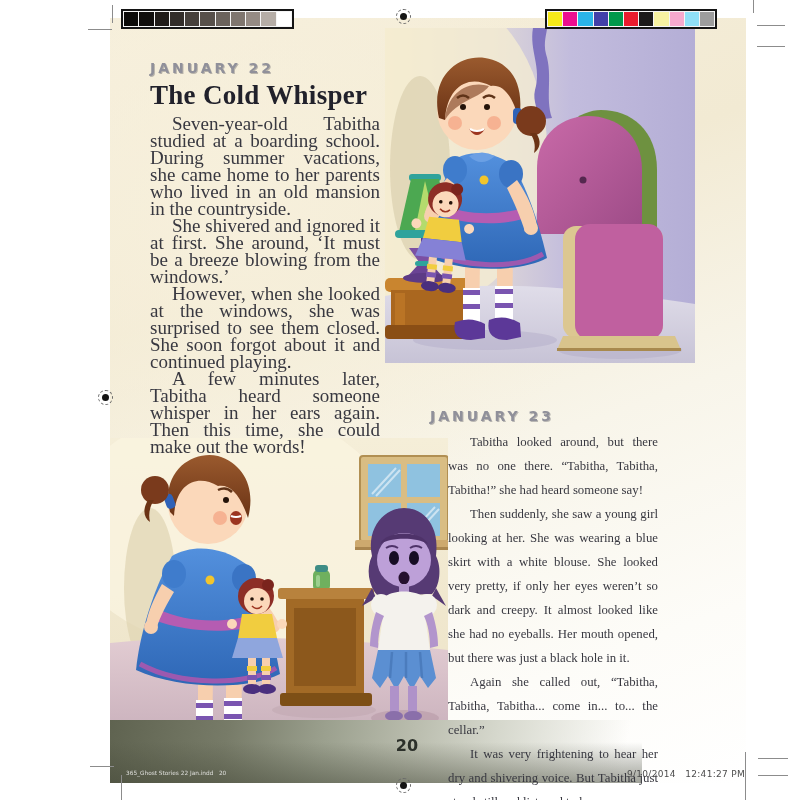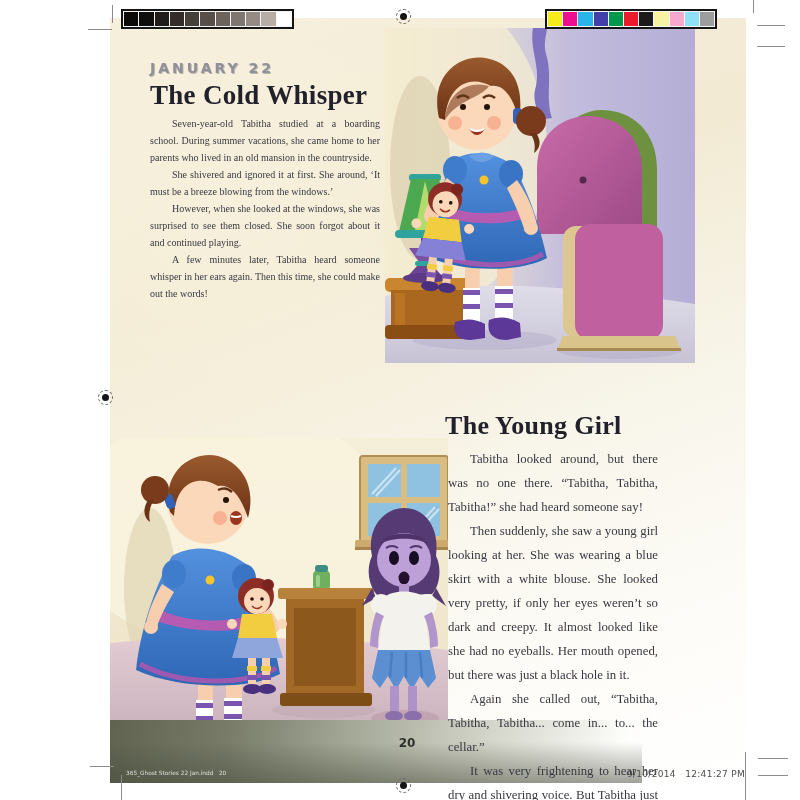--- a/index.html
+++ b/index.html
@@ -28,24 +28,24 @@
   .reg{width:15px;height:15px;border:1.2px dashed #6a6a6a;border-radius:50%;box-sizing:border-box;}
   .reg::after{content:"";position:absolute;left:2.8px;top:2.8px;width:7px;height:7px;
               background:#151515;border-radius:50%;}
   .crop{background:#8c8c8c;}
 
   
   .datehead{font-family:"DejaVu Sans",sans-serif;font-weight:bold;font-size:14px;
             letter-spacing:3px;color:#90909a;text-shadow:1px 1px 0 rgba(70,70,80,.35);}
   .title{font-weight:bold;color:#21212b;letter-spacing:.3px;}
   .story p{margin:0;text-indent:22px;text-align:justify;color:#383840;}
-  #story1-body p{font-size:10px;line-height:17px;}
+  #story1-body p{font-size:19px;line-height:17px;}
   #story2-body p{font-size:12.8px;line-height:24px;}
 
-  #page-number{font-family:"DejaVu Sans",sans-serif;font-weight:bold;font-size:12px;
+  #page-number{font-family:"DejaVu Sans",sans-serif;font-weight:bold;font-size:16px;
                color:#2c302a;text-align:center;}
   #slug{font-family:"DejaVu Sans",sans-serif;font-size:5.8px;color:rgba(255,255,255,.78);
         filter:blur(.3px);white-space:pre;}
   #timestamp{font-family:"DejaVu Sans",sans-serif;font-size:9px;color:#4c4c4c;
              white-space:pre;letter-spacing:.3px;}
 </style>
 </head>
 <body>
 
 <div class="abs" id="page-bg"></div>
@@ -316,21 +316,21 @@
   <div class="title" style="font-size:27px;line-height:32px;margin-top:3px;">The Cold Whisper</div>
   <div id="story1-body" style="margin-top:4px;">
     <p>Seven-year-old Tabitha studied at a boarding school. During summer vacations, she came home to her parents who lived in an old mansion in the countryside.</p>
     <p>She shivered and ignored it at first. She around, ‘It must be a breeze blowing from the windows.’</p>
     <p>However, when she looked at the windows, she was surprised to see them closed. She soon forgot about it and continued playing.</p>
     <p>A few minutes later, Tabitha heard someone whisper in her ears again. Then this time, she could make out the words!</p>
   </div>
 </div>
 
 <div class="abs story" style="left:430px;top:408px;width:228px;">
-  <div class="title" style="font-size:26px;line-height:31px;margin-top:2px;margin-left:15px;">The Young Girl</div>
+  <div class="datehead">JANUARY 23</div>
   <div id="story2-body" style="margin-top:6px;margin-left:18px;width:210px;">
     <p>Tabitha looked around, but there was no one there. “Tabitha, Tabitha, Tabitha!” she had heard someone say!</p>
     <p>Then suddenly, she saw a young girl looking at her. She was wearing a blue skirt with a white blouse. She looked very pretty, if only her eyes weren’t so dark and creepy. It almost looked like she had no eyeballs. Her mouth opened, but there was just a black hole in it.</p>
     <p>Again she called out, “Tabitha, Tabitha, Tabitha... come in... to... the cellar.”</p>
     <p>It was very frightening to hear her dry and shivering voice. But Tabitha just stood still and listened to her.</p>
   </div>
 </div>
 
 <div class="abs" id="page-number" style="left:392px;top:736px;width:30px;">20</div>
 <div class="abs" id="slug" style="left:126px;top:770px;">365_Ghost Stories 22 Jan.indd   20</div>

